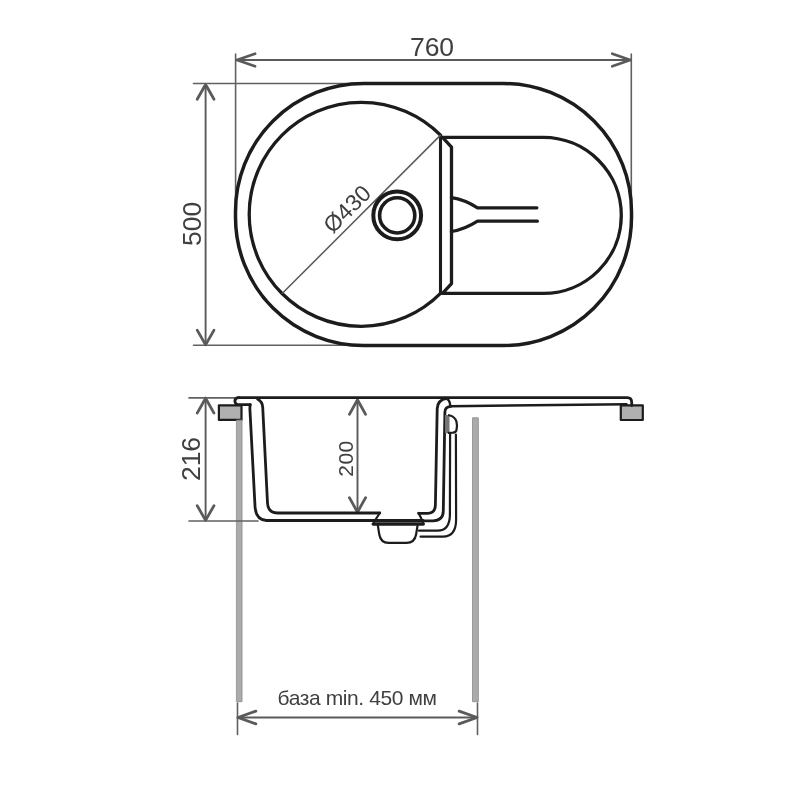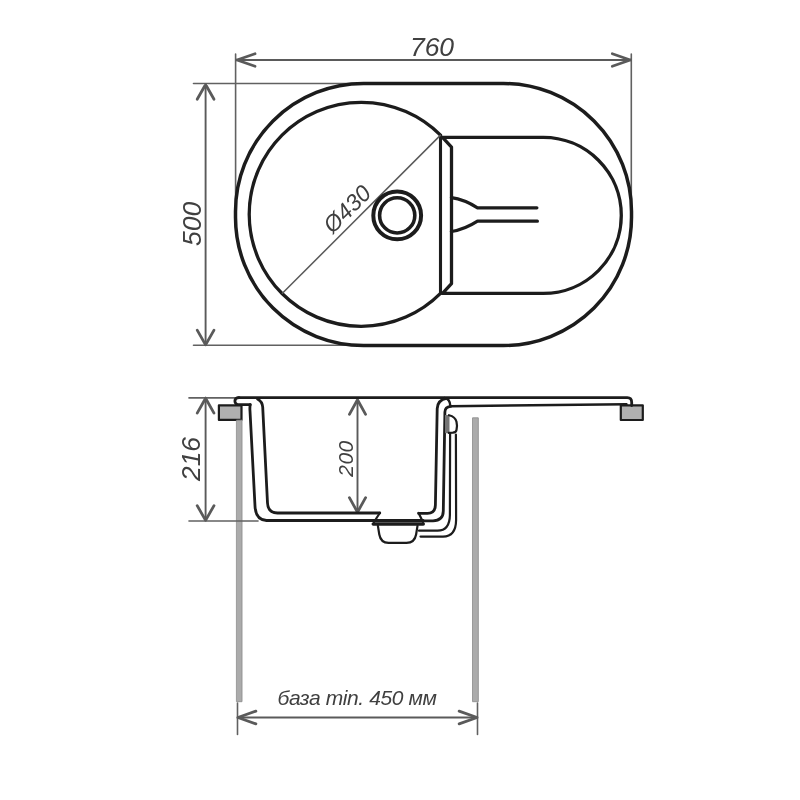--- a/index.html
+++ b/index.html
@@ -1,16 +1,16 @@
 <!DOCTYPE html>
 <html><head>
 <meta charset="utf-8">
 <style>
 html,body{margin:0;padding:0;background:#ffffff;}
-#page{width:800px;height:800px;background:#ffffff;position:relative;font-family:"Liberation Sans", sans-serif;font-style:italic;}
+#page{width:800px;height:800px;background:#ffffff;position:relative;font-family:"Liberation Sans", sans-serif;}
 text{font-family:"Liberation Sans", sans-serif;}
 </style>
 </head>
 <body>
 <div id="page">
 <svg width="800" height="800" viewBox="0 0 800 800">
 
   <rect x="0" y="0" width="800" height="800" fill="#ffffff"></rect>
 
   <g stroke-linecap="round" stroke-linejoin="round" fill="none">

